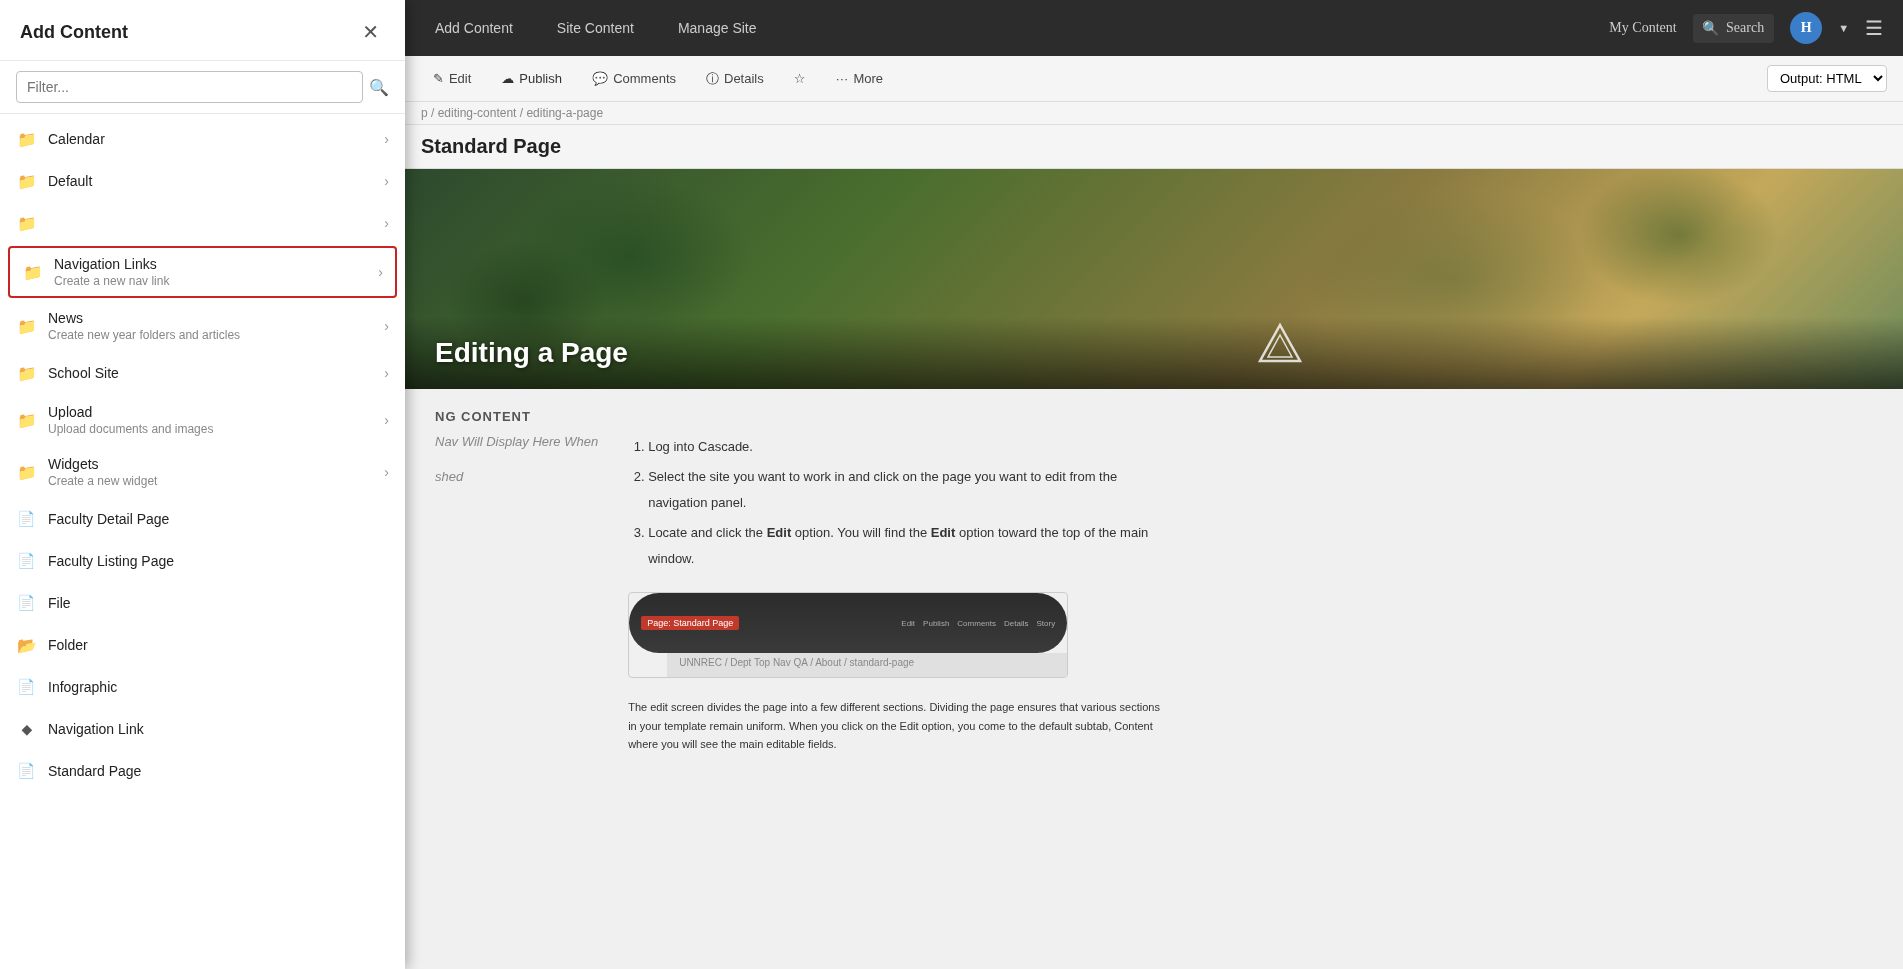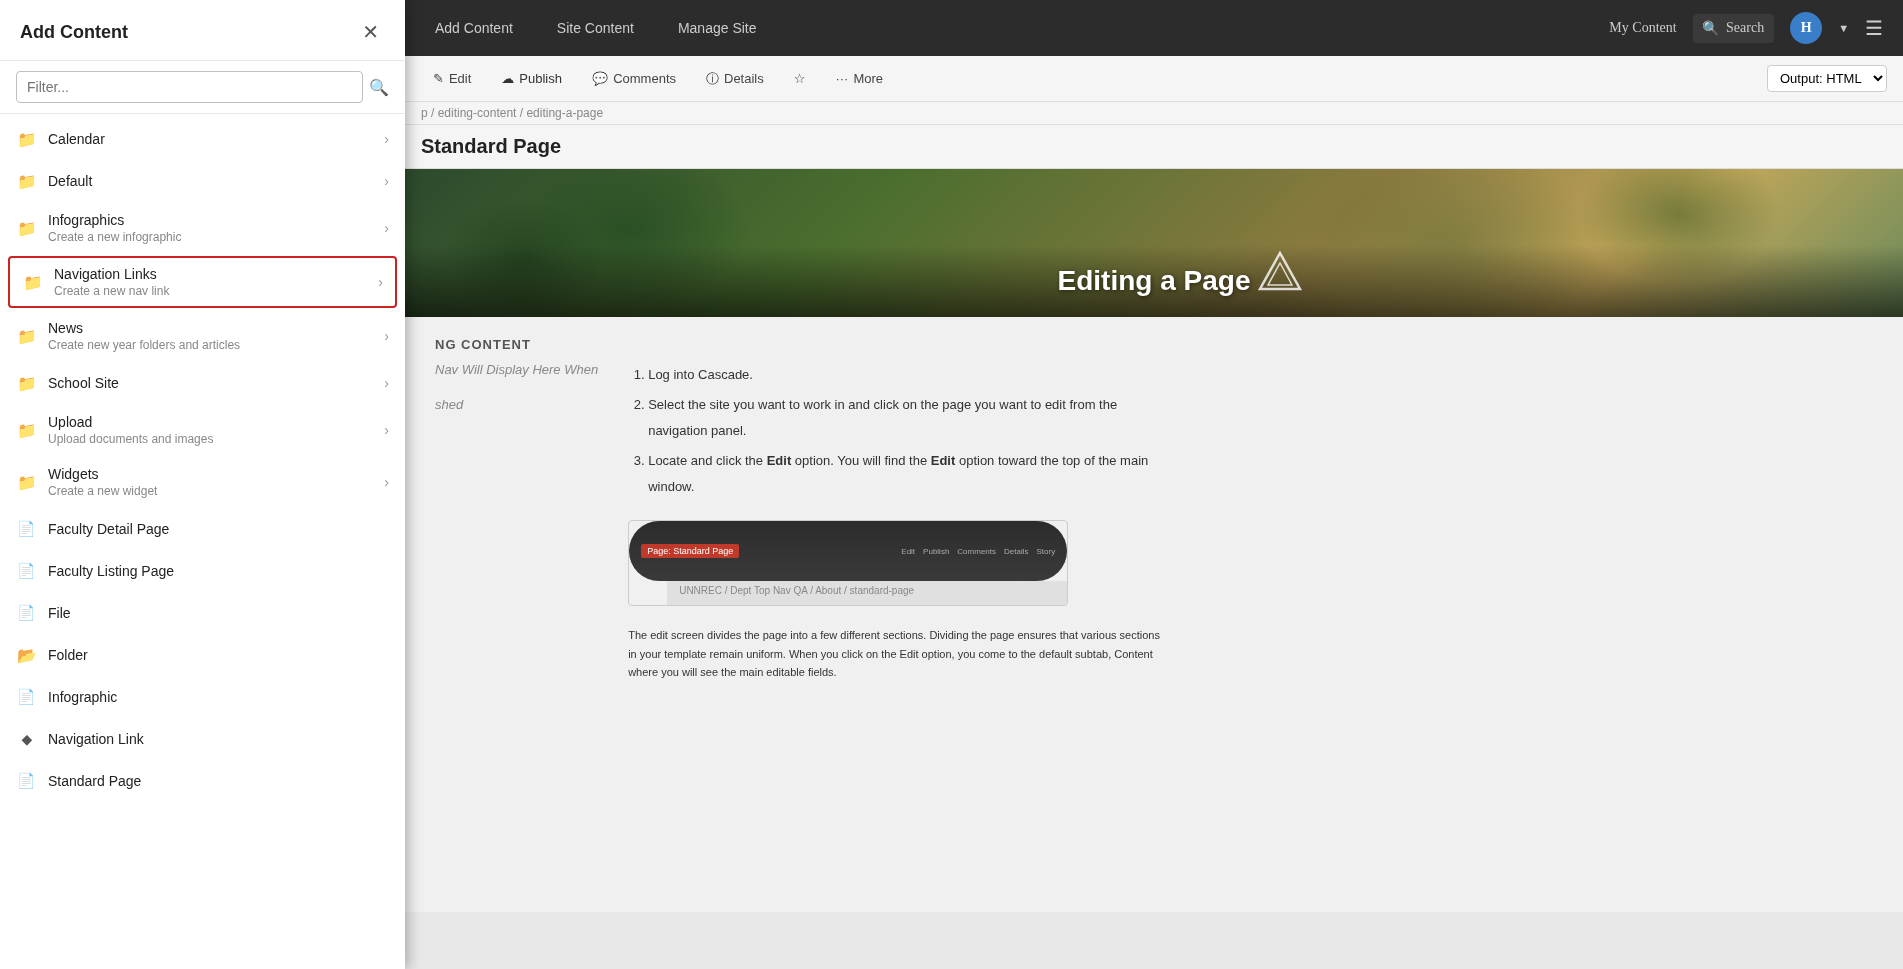--- a/index.html
+++ b/index.html
@@ -247,24 +247,23 @@
       padding: 10px 16px;
       font-size: 20px;
       font-weight: 600;
       color: #222;
       border-bottom: 1px solid #ddd;
     }
 
     
     .hero-section {
       position: relative;
-      height: 148px;
+      height: 220px;
       background: linear-gradient(135deg, #2d4a2d 0%, #4a6e2e 30%, #8a7a40 60%, #c4a85a 80%, #6a8a5a 100%);
       overflow: hidden;
-      text-align: center;
     }
 
     .hero-overlay {
       position: absolute;
       bottom: 0; left: 0; right: 0;
       background: linear-gradient(to top, rgba(0,0,0,0.6) 0%, transparent 100%);
       padding: 20px 30px;
     }
 
     .hero-title {
@@ -420,24 +419,20 @@
       <div class="list-item">
         <div class="item-icon folder-icon">📁</div>
         <div class="item-text">
           <div class="item-label">Default</div>
         </div>
         <span class="chevron-right">›</span>
       </div>
 
       <div class="list-item">
         <div class="item-icon folder-icon">📁</div>
-        <div class="item-text">
-          <div class="item-label">Infographics</div>
-          <div class="item-sub">Create a new infographic</div>
-        </div>
         <span class="chevron-right">›</span>
       </div>
 
       <div class="list-item highlighted">
         <div class="item-icon folder-icon">📁</div>
         <div class="item-text">
           <div class="item-label">Navigation Links</div>
           <div class="item-sub">Create a new nav link</div>
         </div>
         <span class="chevron-right">›</span>

